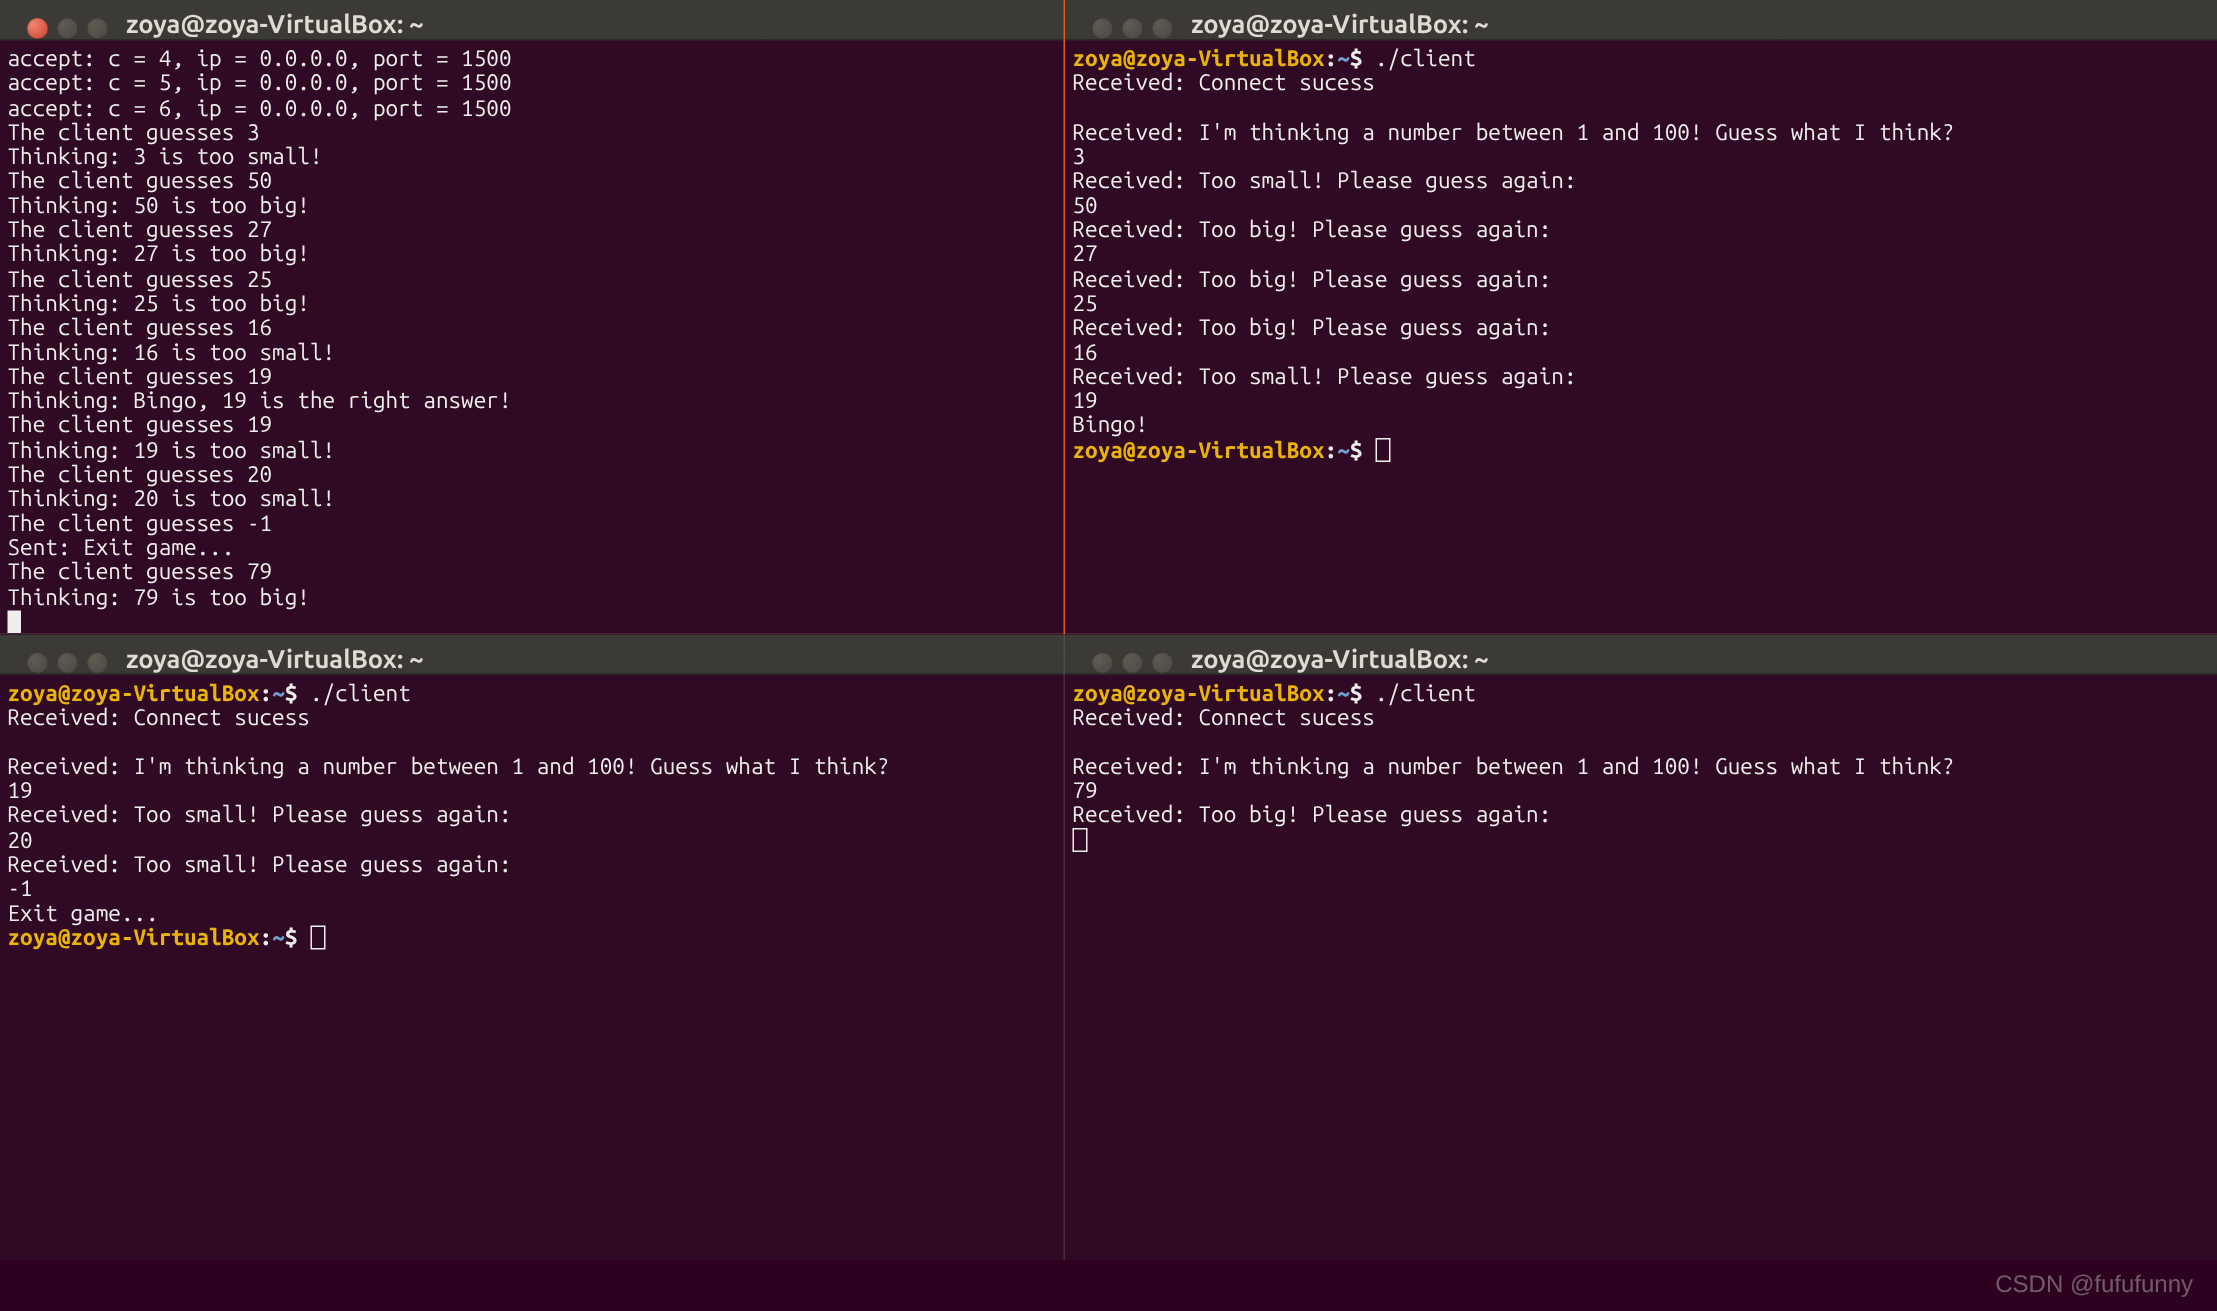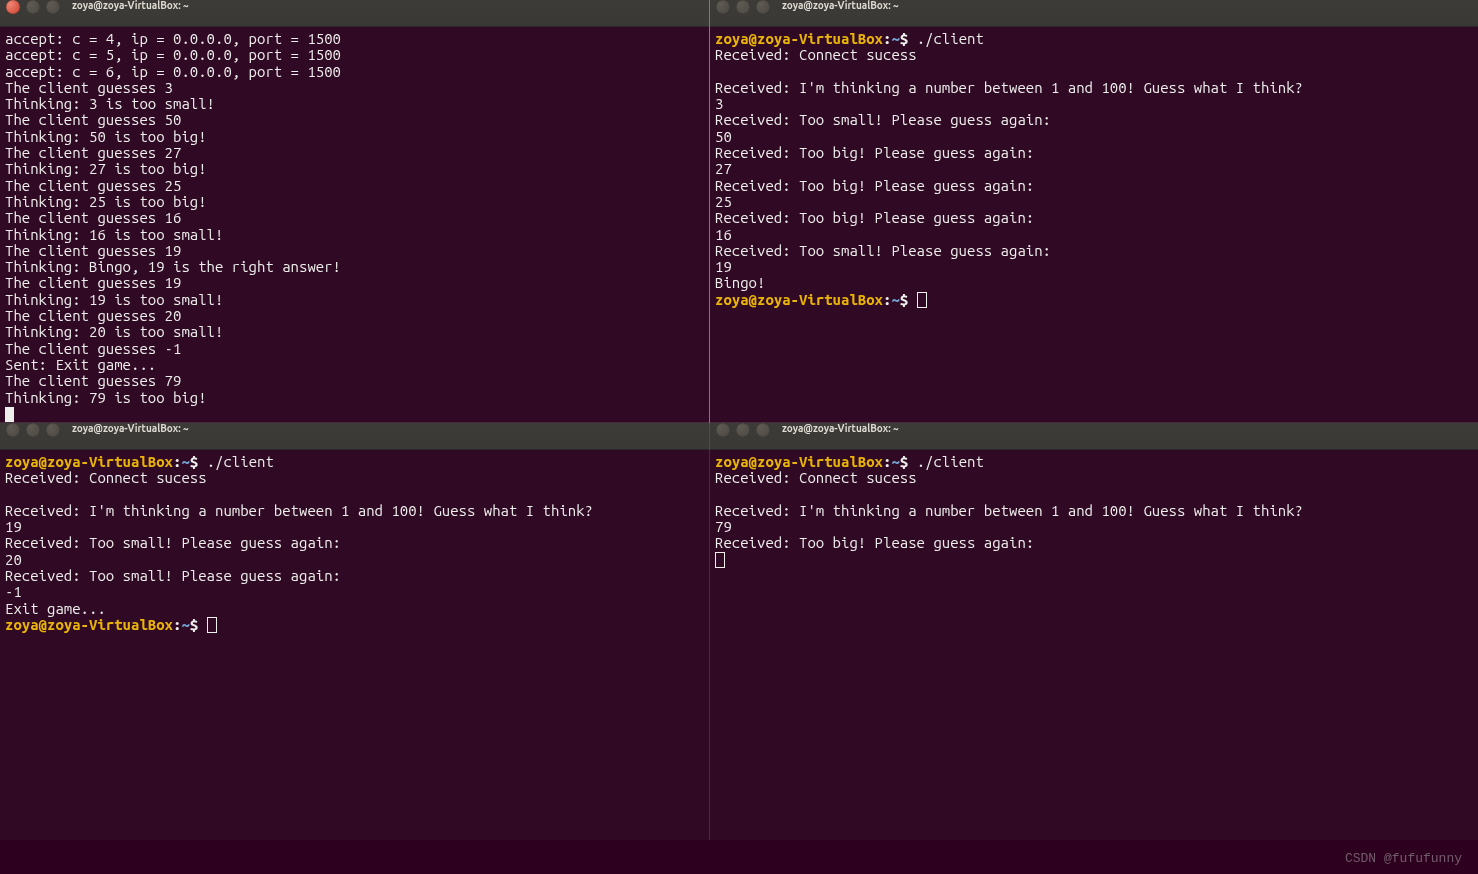--- a/index.html
+++ b/index.html
@@ -1,31 +1,31 @@
 <!DOCTYPE html>
 <html><head>
 <meta charset="utf-8">
 <style>
   html,body{margin:0;padding:0;width:1478px;height:874px;background:#2c001e;font-family:"Ubuntu Mono","DejaVu Sans Mono",monospace;font-size:15px;overflow:hidden}
   .grid{display:grid;grid-template-columns:710px 768px;grid-template-rows:423px 417px;width:1478px;height:840px}
   .pane{position:relative;display:flex;flex-direction:column;background:#300a24;overflow:hidden}
-  .titlebar{height:26px;background:linear-gradient(#3c3b37,#3a3935);display:flex;align-items:flex-start;padding:0 6px;color:#dfdbd2;font-family:Ubuntu,sans-serif;font-size:10px;border-bottom:1px solid #2b2a28;flex:none}
+  .titlebar{height:26px;background:linear-gradient(#3c3b37,#3a3935);display:flex;align-items:flex-end;padding:0 18px;color:#dfdbd2;font-family:Ubuntu,sans-serif;font-size:17px;border-bottom:1px solid #2b2a28;flex:none}
   .wbtn{width:14px;height:14px;border-radius:50%;margin-right:6px;box-shadow:inset 0 0 1px rgba(0,0,0,.5)}
   .close-a{background:radial-gradient(circle at 30% 30%,#f08472,#c9402d)}
   .dim{background:radial-gradient(circle at 30% 30%,#5f5b53,#4a4741)}
   .title-text{margin-left:6px;font-weight:bold}
   .termbody{flex:1;padding:4px 4px 4px 5px;line-height:16.3px;color:#eeeeec;white-space:pre;overflow:hidden}
   .prompt-u{color:#eab308;font-weight:bold}
   .prompt-c{color:#eeeeec;font-weight:bold}
   .prompt-p{color:#729fcf;font-weight:bold}
   .cursor{display:inline-block;width:8px;height:14px;border:1px solid #eeeeec;vertical-align:text-bottom}
   .cursor.solid{background:#eeeeec;border:none;width:9px;height:15px}
   .sep-v{position:absolute;top:0;bottom:0;right:-1px;width:2px;background:#e95420;z-index:5}
   .sep-h{position:absolute;left:0;right:0;bottom:-1px;height:2px;background:#8a8a88;opacity:.25}
-  .watermark{position:absolute;right:16px;bottom:8px;color:rgba(200,200,200,.45);font-family:Liberation Mono, monospace;font-size:13px}
+  .watermark{position:absolute;right:16px;bottom:8px;color:rgba(200,200,200,.45);font-family:Liberation Sans, sans-serif;font-size:16px}
 </style>
 </head>
 <body>
 
 <div class="grid">
 
   <div class="pane">
     <div class="sep-v"></div>
     <div class="sep-h"></div>
     <div class="titlebar">

